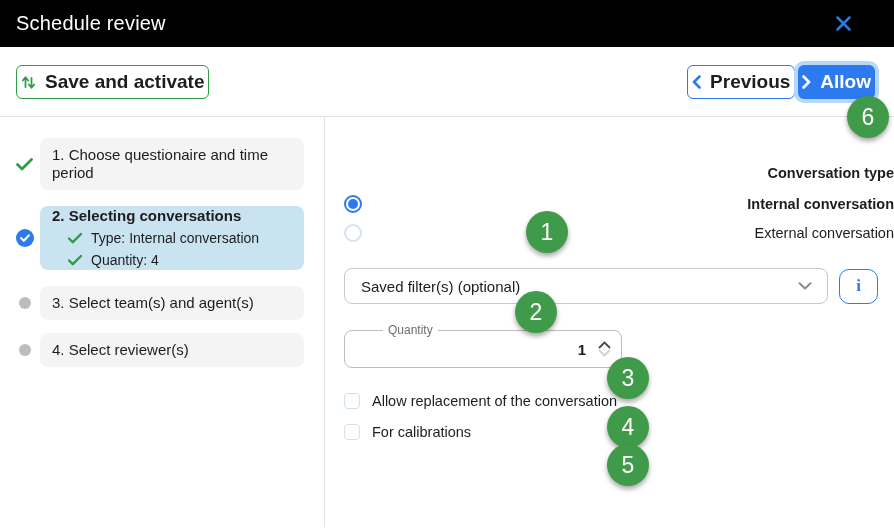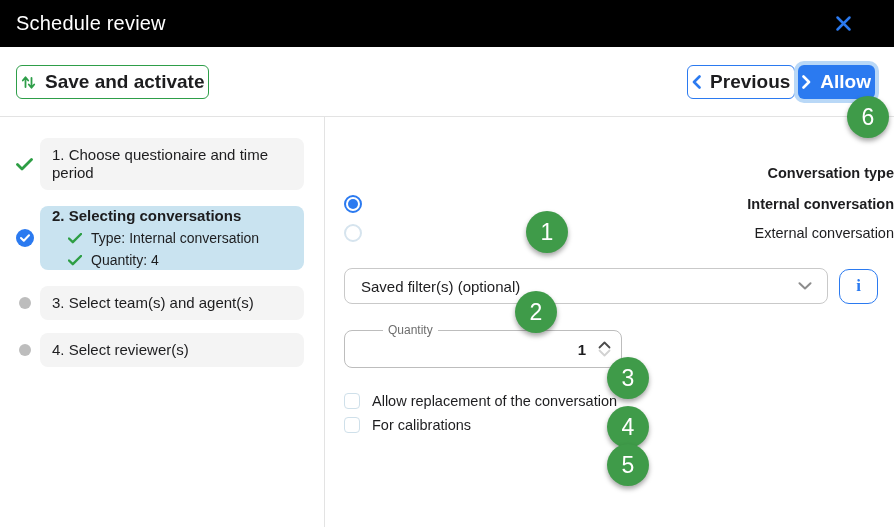--- a/index.html
+++ b/index.html
@@ -106,21 +106,21 @@
   .q-label {
     position:absolute; top:-8px; left:9px; background:#fff;
     padding:0 5px; font-size:12px; color:#6e6e6e;margin-left:29px;
   }
   .q-value { margin-left:auto; margin-right:12px; font-size:15px; font-weight:700; }
   .spinner { display:flex; flex-direction:column; align-items:center; }
   .spinner span { display:flex; cursor:pointer; line-height:0; }
 
   .check-row { display:flex; align-items:center; gap:12px; cursor:pointer; }
   .check-row.first { margin-top:25px; }
-  .check-row.second { margin-top:8px; }
+  .check-row.second { margin-top:15px; }
   .checkbox {
     width:16px; height:16px; flex:0 0 16px;
     border:1.5px solid #cfe0ea; border-radius:4px; background:#fff;
   }
   .check-label { font-size:14.5px; font-weight:500; }
 
   
   .badge {
     position:absolute; width:42px; height:42px; border-radius:50%;
     background:#3f9b49; color:#fff; font-size:23px;

